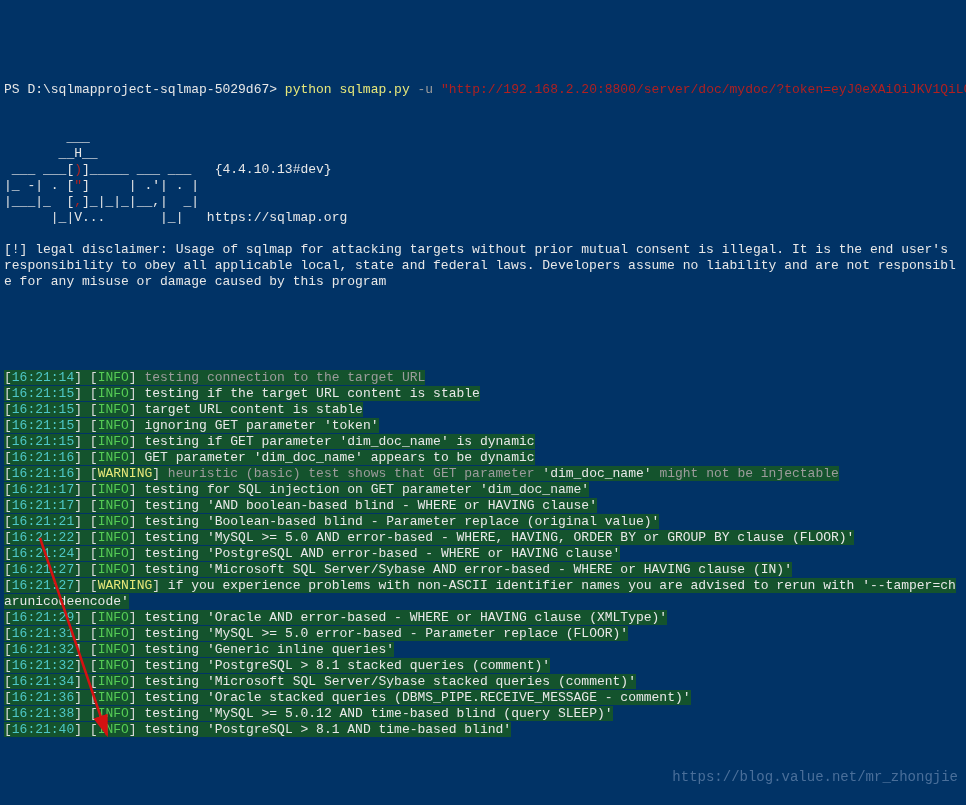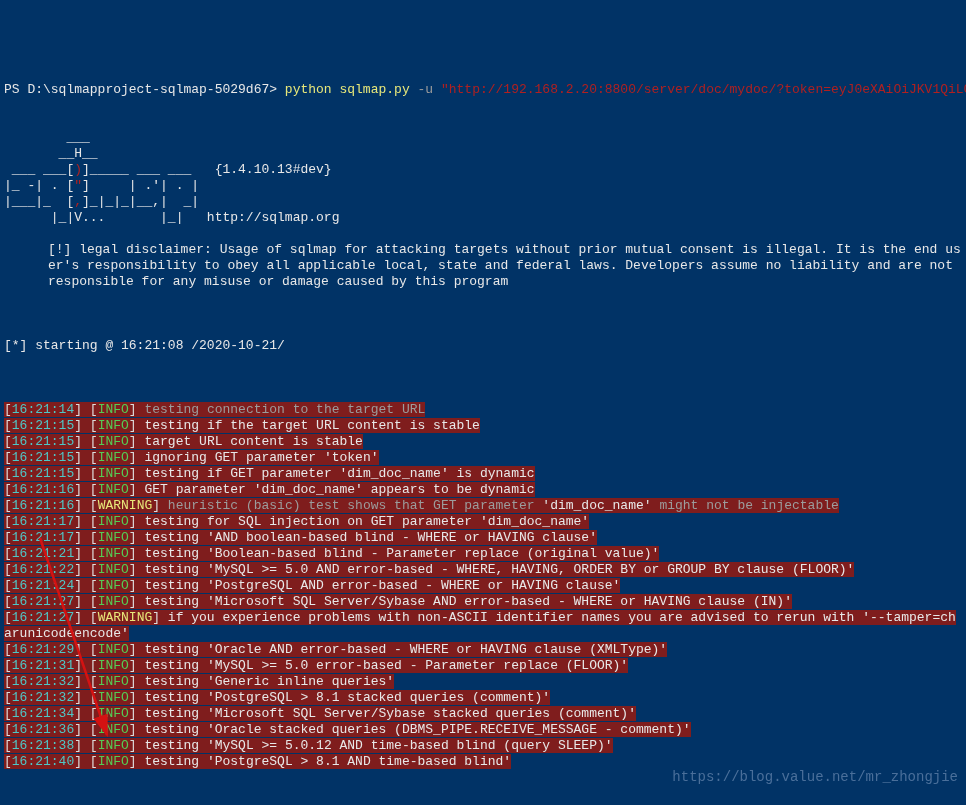--- a/index.html
+++ b/index.html
@@ -13,45 +13,44 @@
     color: #dddddd;
     position: relative;
   }
   .term { padding: 2px 4px; position: relative; }
   .white   { color: #e8e8e8; }
   .grey    { color: #9c9c9c; }
   .yellow  { color: #e8e87a; text-align: center; }
   .green   { color: #55cc55; }
   .cyan    { color: #4ec7c7; }
   .darkred { color: #b02020; }
-  .bgblack { background-color: #7f1d1d; }
+  .bgblack { background-color: #14532d; }
   svg.arrow { position: absolute; left: 0; top: 0; pointer-events: none; }
   .watermark {
     position: absolute; right: 8px; bottom: 20px;
     color: #4a6f9a; font-size: 14px; pointer-events: none;
   }
 </style>
 </head>
 <body>
 
 
 
 <div class="term">
 <div><span class="white">PS D:\sqlmapproject-sqlmap-5029d67&gt;</span> <span class="yellow">python sqlmap.py</span> <span class="grey">-u</span> <span class="darkred">"http://192.168.2.20:8800/server/doc/mydoc/?token=eyJ0eXAiOiJKV1QiLCJhbGciOiJIUzI1NiJ9.eyJ0aW1lIjoiMTYwMzI2ODA0MC40OODkzMTc3IiwiYXV0aG9yaXR5IjozLCJ1aWQiOjF9.XLLvYYc5ygrcnL23325qfbDOWO7nLF_Q539tU0C3kwM&amp;dim_doc_name=发布"</span>  </div>
 <div class="white">
         ___
        __H__
- ___ ___[<span class="darkred">)</span>]_____ ___ ___   <span>{1.4.10.13#dev}</span>
+ ___ ___[<span class="darkred">)</span>]_____ ___ ___   <span>{4.4.10.13#dev}</span>
 |_ -| . [<span class="darkred">"</span>]     | .'| . |
 |___|_  [<span class="darkred">,</span>]_|_|_|__,|  _|
-      |_|V...       |_|   <span>http://sqlmap.org</span>
+      |_|V...       |_|   <span>https://sqlmap.org</span>
 </div>
-<div style="white-space:pre-wrap;word-break:break-all;margin-left:44px;" class="white">[!] legal disclaimer: Usage of sqlmap for attacking targets without prior mutual consent is illegal. It is the end user's responsibility to obey all applicable local, state and federal laws. Developers assume no liability and are not responsible for any misuse or damage caused by this program</div>
+<div style="white-space:pre-wrap;word-break:break-all;" class="white">[!] legal disclaimer: Usage of sqlmap for attacking targets without prior mutual consent is illegal. It is the end user's responsibility to obey all applicable local, state and federal laws. Developers assume no liability and are not responsible for any misuse or damage caused by this program</div>
 <div>&nbsp;</div>
-<div class="white">[*] starting @ 16:21:08 /2020-10-21/</div>
 <div>&nbsp;</div>
 <div id="log-lines"><div><span class="bgblack">[<span class="cyan">16:21:14</span>] [<span class="green">INFO</span>] <span class="grey">testing connection to the target URL</span></span></div><div><span class="bgblack">[<span class="cyan">16:21:15</span>] [<span class="green">INFO</span>] <span class="white">testing if the target URL content is stable</span></span></div><div><span class="bgblack">[<span class="cyan">16:21:15</span>] [<span class="green">INFO</span>] <span class="white">target URL content is stable</span></span></div><div><span class="bgblack">[<span class="cyan">16:21:15</span>] [<span class="green">INFO</span>] <span class="white">ignoring GET parameter 'token'</span></span></div><div><span class="bgblack">[<span class="cyan">16:21:15</span>] [<span class="green">INFO</span>] <span class="white">testing if GET parameter 'dim_doc_name' is dynamic</span></span></div><div><span class="bgblack">[<span class="cyan">16:21:16</span>] [<span class="green">INFO</span>] <span class="white">GET parameter 'dim_doc_name' appears to be dynamic</span></span></div><div><span class="bgblack">[<span class="cyan">16:21:16</span>] [<span class="yellow">WARNING</span>] <span class="grey">heuristic (basic) test shows that GET parameter </span>'<span class="white">dim_doc_name</span>'<span class="grey"> might not be injectable</span></span></div><div><span class="bgblack">[<span class="cyan">16:21:17</span>] [<span class="green">INFO</span>] <span class="white">testing for SQL injection on GET parameter 'dim_doc_name'</span></span></div><div><span class="bgblack">[<span class="cyan">16:21:17</span>] [<span class="green">INFO</span>] <span class="white">testing 'AND boolean-based blind - WHERE or HAVING clause'</span></span></div><div><span class="bgblack">[<span class="cyan">16:21:21</span>] [<span class="green">INFO</span>] <span class="white">testing 'Boolean-based blind - Parameter replace (original value)'</span></span></div><div><span class="bgblack">[<span class="cyan">16:21:22</span>] [<span class="green">INFO</span>] <span class="white">testing 'MySQL &gt;= 5.0 AND error-based - WHERE, HAVING, ORDER BY or GROUP BY clause (FLOOR)'</span></span></div><div><span class="bgblack">[<span class="cyan">16:21:24</span>] [<span class="green">INFO</span>] <span class="white">testing 'PostgreSQL AND error-based - WHERE or HAVING clause'</span></span></div><div><span class="bgblack">[<span class="cyan">16:21:27</span>] [<span class="green">INFO</span>] <span class="white">testing 'Microsoft SQL Server/Sybase AND error-based - WHERE or HAVING clause (IN)'</span></span></div><div style="white-space: pre-wrap; word-break: break-all;"><span class="bgblack">[<span class="cyan">16:21:27</span>] [<span class="yellow">WARNING</span>] <span class="white">if you experience problems with non-ASCII identifier names you are advised to rerun with '--tamper=charunicodeencode'</span></span></div><div><span class="bgblack">[<span class="cyan">16:21:29</span>] [<span class="green">INFO</span>] <span class="white">testing 'Oracle AND error-based - WHERE or HAVING clause (XMLType)'</span></span></div><div><span class="bgblack">[<span class="cyan">16:21:31</span>] [<span class="green">INFO</span>] <span class="white">testing 'MySQL &gt;= 5.0 error-based - Parameter replace (FLOOR)'</span></span></div><div><span class="bgblack">[<span class="cyan">16:21:32</span>] [<span class="green">INFO</span>] <span class="white">testing 'Generic inline queries'</span></span></div><div><span class="bgblack">[<span class="cyan">16:21:32</span>] [<span class="green">INFO</span>] <span class="white">testing 'PostgreSQL &gt; 8.1 stacked queries (comment)'</span></span></div><div><span class="bgblack">[<span class="cyan">16:21:34</span>] [<span class="green">INFO</span>] <span class="white">testing 'Microsoft SQL Server/Sybase stacked queries (comment)'</span></span></div><div><span class="bgblack">[<span class="cyan">16:21:36</span>] [<span class="green">INFO</span>] <span class="white">testing 'Oracle stacked queries (DBMS_PIPE.RECEIVE_MESSAGE - comment)'</span></span></div><div><span class="bgblack">[<span class="cyan">16:21:38</span>] [<span class="green">INFO</span>] <span class="white">testing 'MySQL &gt;= 5.0.12 AND time-based blind (query SLEEP)'</span></span></div><div><span class="bgblack">[<span class="cyan">16:21:40</span>] [<span class="green">INFO</span>] <span class="white">testing 'PostgreSQL &gt; 8.1 AND time-based blind'</span></span></div></div>
 
 
 
 
 </div>
 
 <svg class="arrow" width="966" height="805">
   <defs>

